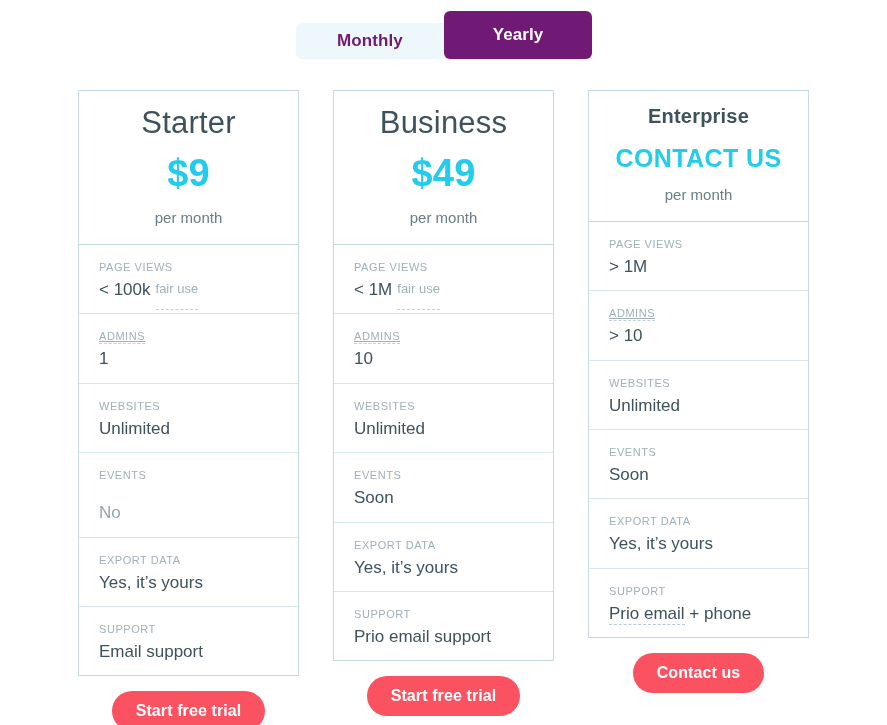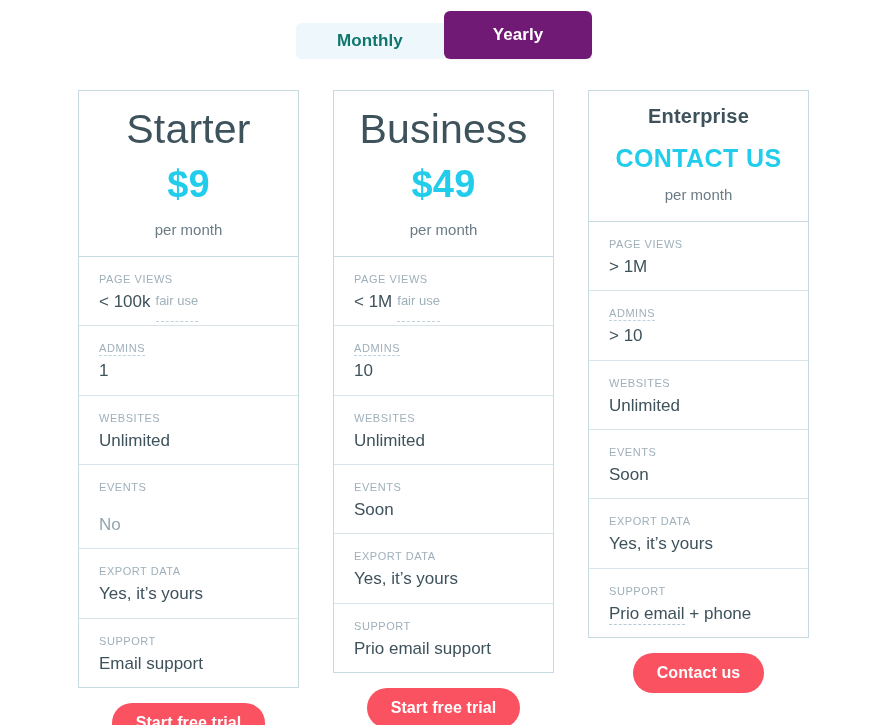--- a/index.html
+++ b/index.html
@@ -32,21 +32,21 @@
     align-items: center;
     justify-content: center;
     font-size: 17px;
     font-weight: bold;
     letter-spacing: .1px;
     cursor: pointer;
     user-select: none;
   }
   .toggle-opt.inactive {
     background: #eef7fb;
-    color: #0f766e;
+    color: #701a75;
     border-radius: 6px 0 0 6px;
     margin-top: 12px;
   }
   .toggle-opt.active {
     background: #701a75;
     color: #ffffff;
     border-radius: 6px;
     box-shadow: 0 1px 2px rgba(0,0,0,.06);
   }
 
@@ -73,21 +73,21 @@
     background: #ffffff;
   }
 
   .card-head {
     box-sizing: border-box;
     border-bottom: 1px solid #c7d9e1;
     text-align: center;
     padding: 14px 10px 18px 10px;
   }
   .plan-name {
-    font-size: 41px;
+    font-size: 31px;
     font-weight: normal;
     color: #3e525c;
     line-height: 1.18;
     margin: 0;
     letter-spacing: .2px;
   }
   .plan-name.small { font-size: 20px; font-weight: bold; }
   .plan-price {
     font-size: 38px;
     font-weight: bold;
@@ -117,20 +117,21 @@
   .feat-label {
     font-size: 11px;
     letter-spacing: .55px;
     color: #9fb0ba;
     text-transform: uppercase;
     display: inline-block;
   }
   .feat-label.hinted {
     border-bottom: 1px dashed #c2d2da;
     padding-bottom: 1px;
+    text-decoration: underline;
   }
   .feat-value {
     font-size: 17px;
     color: #3e525c;
     margin-top: 5px;
     line-height: 1.2;
     white-space: nowrap;
   }
   .feat-value.muted { color: #93a5af; margin-top: 20px; }
   .tag {

